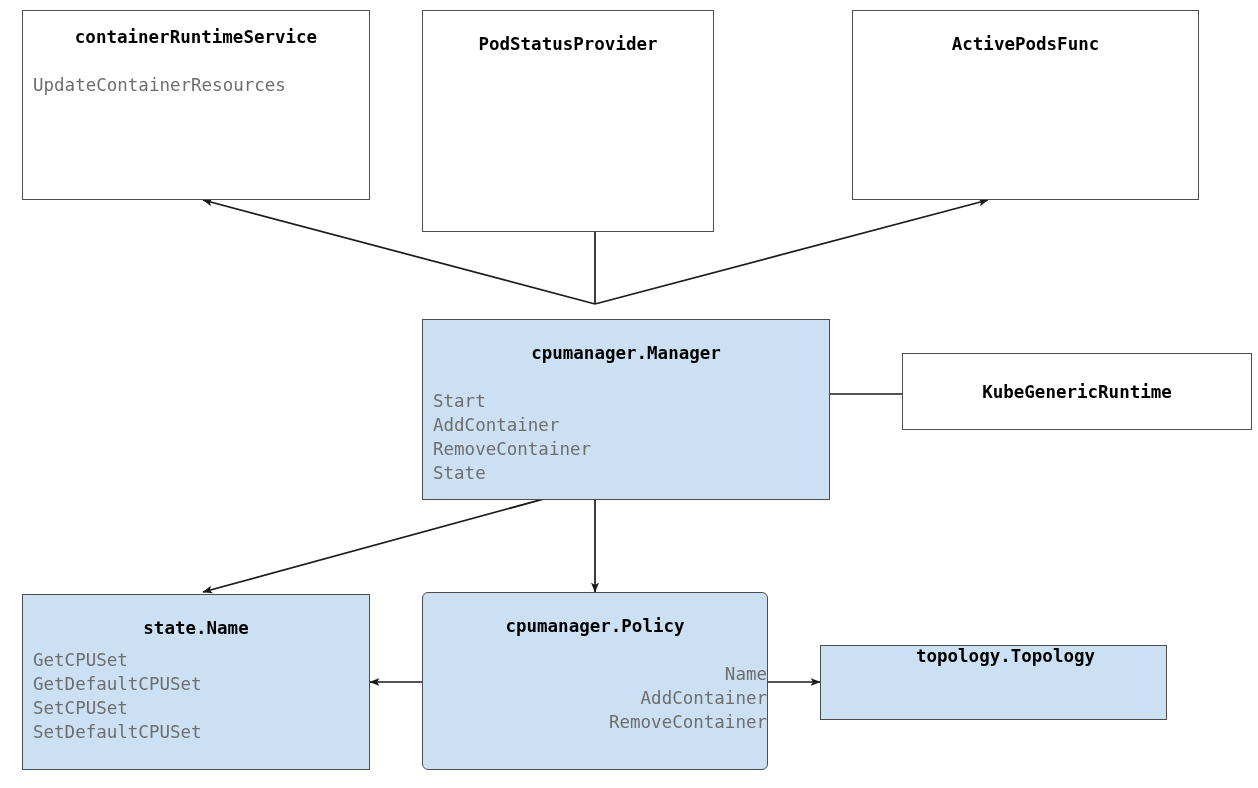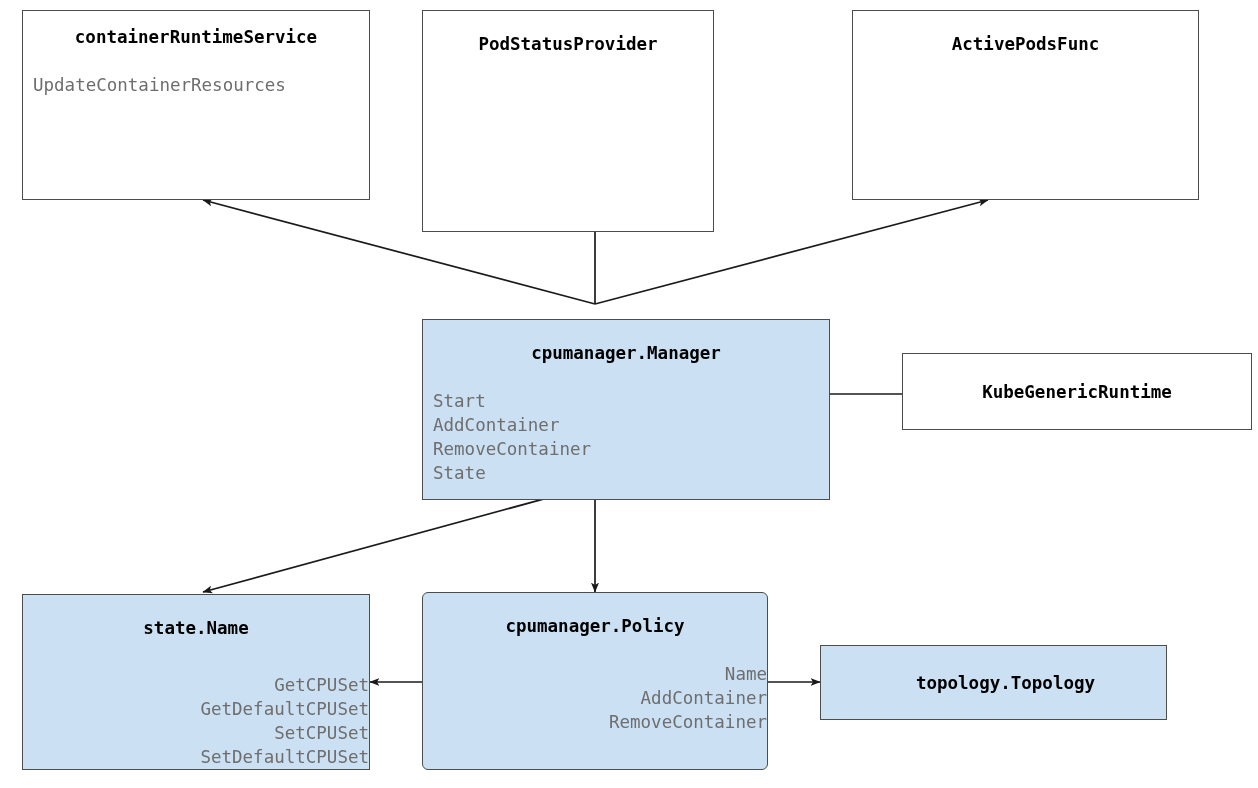--- a/index.html
+++ b/index.html
@@ -93,32 +93,32 @@
           <div>AddContainer</div>
           <div>RemoveContainer</div>
           <div>State</div>
         </div>
       </div>
       <div class="node" style="left: 902px; top: 353px; width: 350px; height: 77px;">
         <div class="node-title" style="margin-top: 28px;">KubeGenericRuntime</div>
       </div>
       <div class="node filled" style="left: 22px; top: 594px; width: 348px; height: 176px;">
         <div class="node-title" style="margin-top: 23px;">state.Name</div>
-        <div class="node-methods" style="margin-top: 35px; margin-left: 10px; text-align: right;">
+        <div class="node-methods" style="margin-top: 10px; margin-left: 10px;">
           <div>GetCPUSet</div>
           <div>GetDefaultCPUSet</div>
           <div>SetCPUSet</div>
           <div>SetDefaultCPUSet</div>
         </div>
       </div>
       <div class="node filled" style="left: 422px; top: 592px; width: 346px; height: 178px; border-radius: 6px;">
         <div class="node-title" style="margin-top: 23px;">cpumanager.Policy</div>
         <div class="node-methods" style="margin-top: 26px; margin-left: 10px; text-align: right;">
           <div>Name</div>
           <div>AddContainer</div>
           <div>RemoveContainer</div>
         </div>
       </div>
       <div class="node filled" style="left: 820px; top: 645px; width: 347px; height: 75px;">
-        <div class="node-title" style="margin-top: 27px; padding-left: 24px;">topology.Topology</div>
+        <div class="node-title" style=" padding-left: 24px;">topology.Topology</div>
       </div>
     </div>
 </div>
 
 </body></html>

